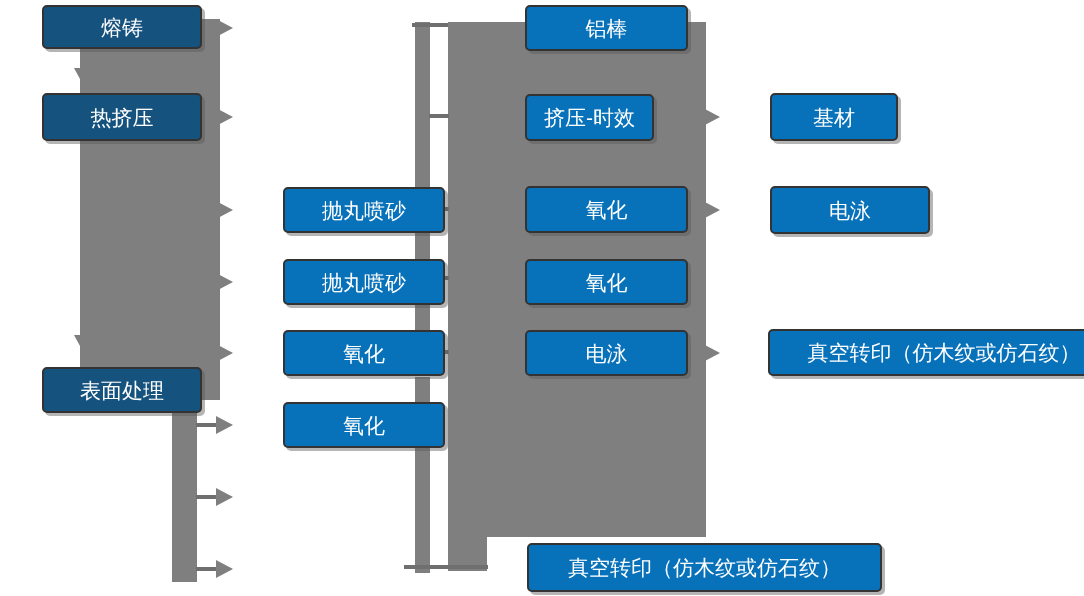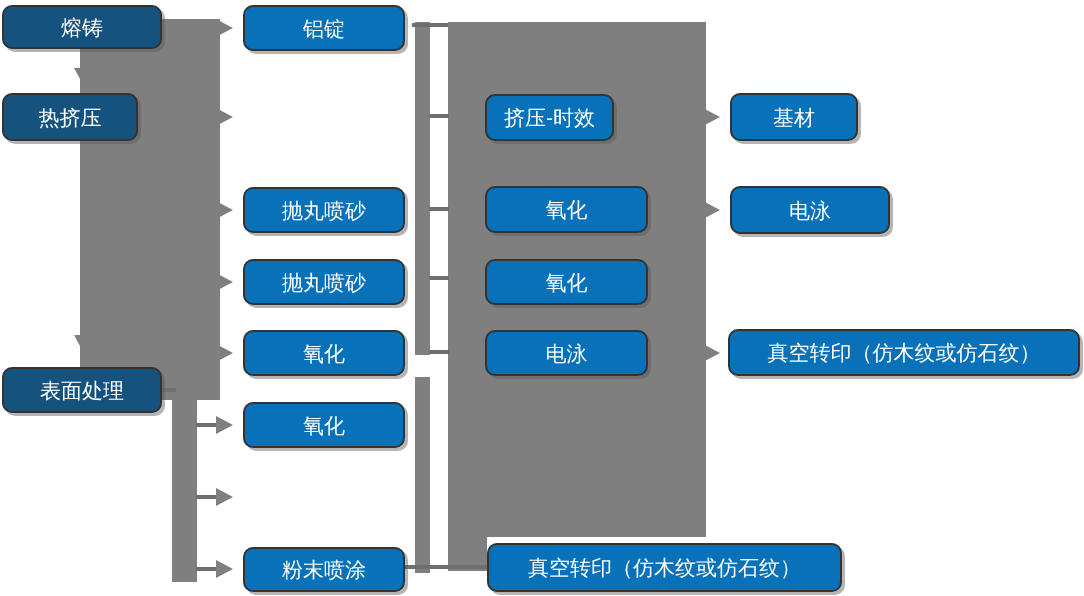--- a/index.html
+++ b/index.html
@@ -23,27 +23,28 @@
     border-left:12px solid transparent;
     border-right:12px solid transparent;
     border-top:22px solid #7f7f7f;}
   
   .node{
     position:absolute;
     display:flex;align-items:center;justify-content:center;
     box-sizing:border-box;
     background:#0771ba;
     border:2px solid #333333;
-    border-radius:10px;
+    border-radius:5px;
     color:#ffffff;
     font-size:21px;
     line-height:1;
     white-space:nowrap;
     box-shadow:3px 3px 0 rgba(90,90,90,0.45);
     z-index:3;
+    margin-left:40px;
   }
   .node.dark{background:#15527e;}
 </style>
 </head>
 <body>
 
 <div class="canvas">
 
   <div class="conn" style="left:80px;top:19px;width:140px;height:381px;"></div>
 
@@ -78,30 +79,29 @@
   <div class="thin" style="left:429px;top:276px;width:20px;height:4px;"></div>
   <div class="thin" style="left:429px;top:350px;width:20px;height:4px;"></div>
 
   <div class="thin" style="left:404px;top:565px;width:84px;height:4px;"></div>
 
   <div class="arr-r" style="left:703px;top:108px;"></div>
   <div class="arr-r" style="left:703px;top:201px;"></div>
   <div class="arr-r" style="left:703px;top:344px;"></div>
 
   <div class="node dark" style="left:2px;top:5px;width:160px;height:44px;">熔铸</div>
-  <div class="node dark" style="left:2px;top:93px;width:136px;height:48px;">热挤压</div>
+  <div class="node dark" style="left:2px;top:93px;width:160px;height:48px;">热挤压</div>
   <div class="node dark" style="left:2px;top:367px;width:160px;height:46px;">表面处理</div>
 
-  <div class="node" style="left:243px;top:5px;width:162px;height:46px;">铝锭</div>
   <div class="node" style="left:243px;top:187px;width:162px;height:46px;">抛丸喷砂</div>
   <div class="node" style="left:243px;top:259px;width:162px;height:46px;">抛丸喷砂</div>
   <div class="node" style="left:243px;top:330px;width:162px;height:46px;">氧化</div>
   <div class="node" style="left:243px;top:402px;width:162px;height:46px;">氧化</div>
-  <div class="node" style="left:243px;top:547px;width:162px;height:45px;">粉末喷涂</div>
 
+  <div class="node" style="left:485px;top:5px;width:163px;height:46px;">铝棒</div>
   <div class="node" style="left:485px;top:94px;width:129px;height:47px;">挤压-时效</div>
   <div class="node" style="left:485px;top:186px;width:163px;height:47px;">氧化</div>
   <div class="node" style="left:485px;top:259px;width:163px;height:46px;">氧化</div>
   <div class="node" style="left:485px;top:330px;width:163px;height:46px;">电泳</div>
   <div class="node" style="left:487px;top:543px;width:355px;height:49px;">真空转印（仿木纹或仿石纹）</div>
 
   <div class="node" style="left:730px;top:93px;width:128px;height:48px;">基材</div>
   <div class="node" style="left:730px;top:186px;width:160px;height:48px;">电泳</div>
   <div class="node" style="left:728px;top:329px;width:352px;height:47px;">真空转印（仿木纹或仿石纹）</div>
 

